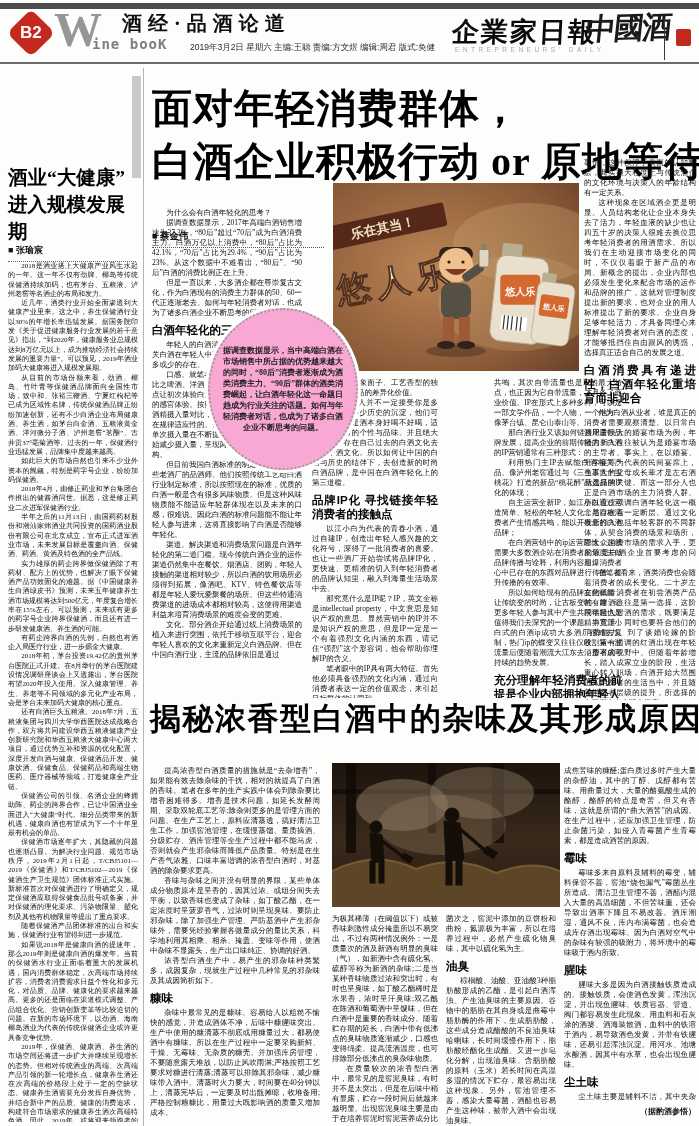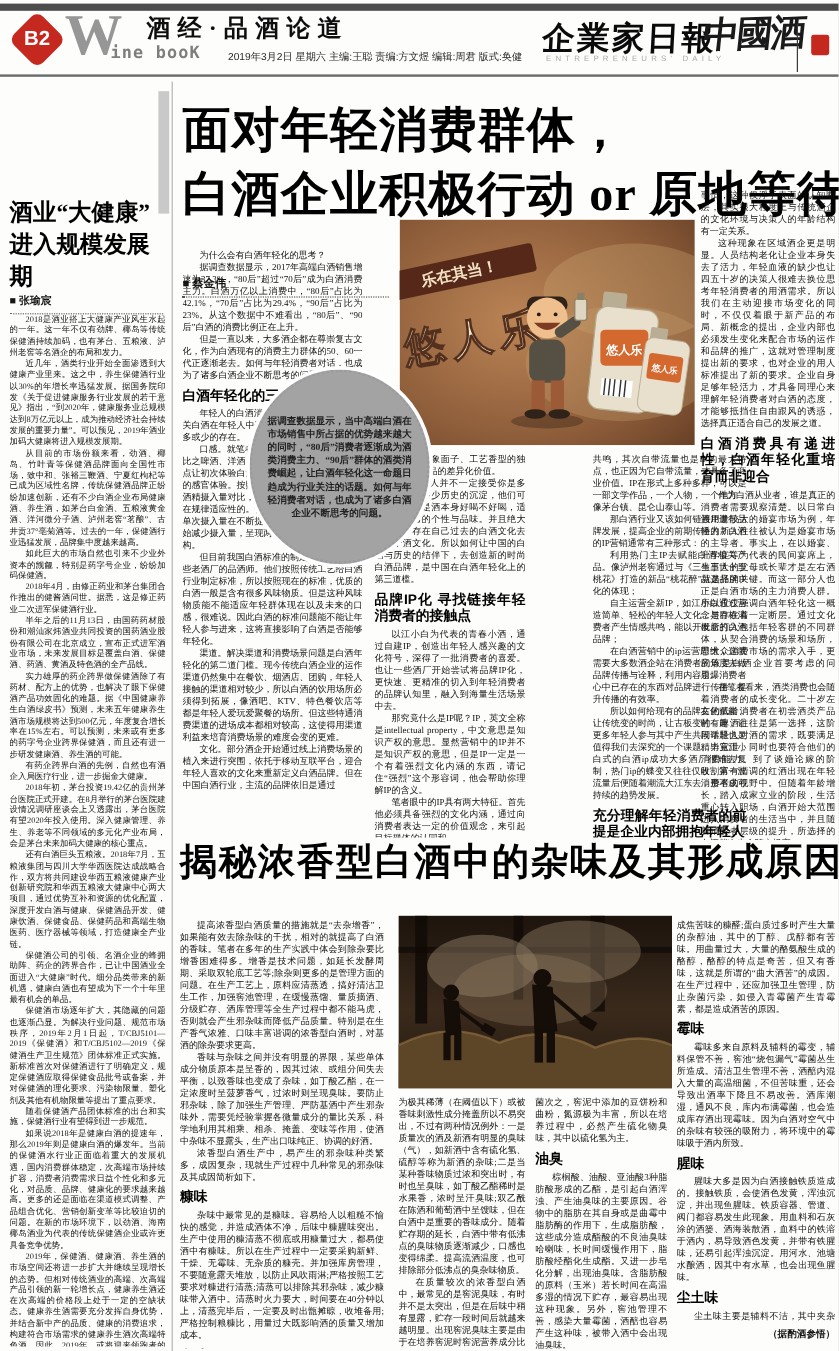--- a/index.html
+++ b/index.html
@@ -47,21 +47,21 @@
 
   
   #main-headline{left:152px;top:70px;width:545px;font-weight:700;color:#000;margin-top:12px;}
   #main-headline div{font-size:40px;line-height:53px;letter-spacing:1px;white-space:nowrap;}
   #main-byline{left:152px;top:190px;width:172px;font-size:9.5px;font-weight:bold;
       border-bottom:1px dotted #555;padding-bottom:4px;font-family:Liberation Serif, serif;margin-top:40px;}
   #m-col1{left:152px;top:208px;width:150px;height:490px;}
   #m-col2{left:312px;top:378px;width:126px;height:320px;}
   #m-col3{left:446px;top:378px;width:128px;height:320px;margin-left:48px;}
   #m-col4{left:584px;top:158px;width:112px;height:542px;}
-  #callout{left:208px;top:308px;width:146px;height:158px;border-radius:50%;background:#a3a3a3;
+  #callout{left:208px;top:308px;width:146px;height:158px;border-radius:50%;background:#f9a8d4;
       border:2px dotted #9b9b9b;box-shadow:0 0 0 3px #fff;z-index:6;
       display:flex;align-items:center;justify-content:center;text-align:center;}
   #callout div{padding:10px 12px;font-size:8px;line-height:11px;font-weight:bold;color:#222;}
   #cartoon{left:333px;top:183px;width:246px;height:188px;z-index:4;}
 
   
   #bottom-headline{left:150px;top:700px;width:549px;font-size:31px;line-height:42px;
       font-weight:900;letter-spacing:1.5px;color:#000;white-space:nowrap;font-family:Liberation Mono, monospace;}
   #b-col1{left:150px;top:766px;width:170px;height:358px;}
   #b-col2{left:332px;top:914px;width:106px;height:210px;}

